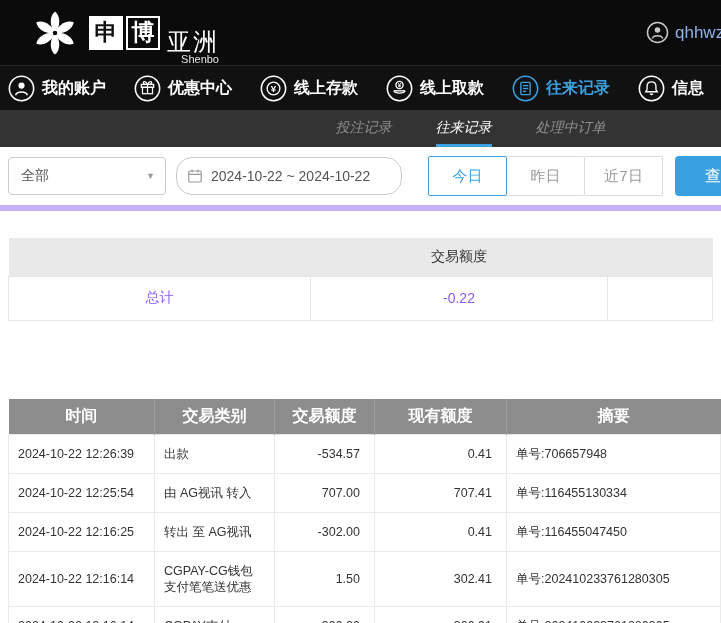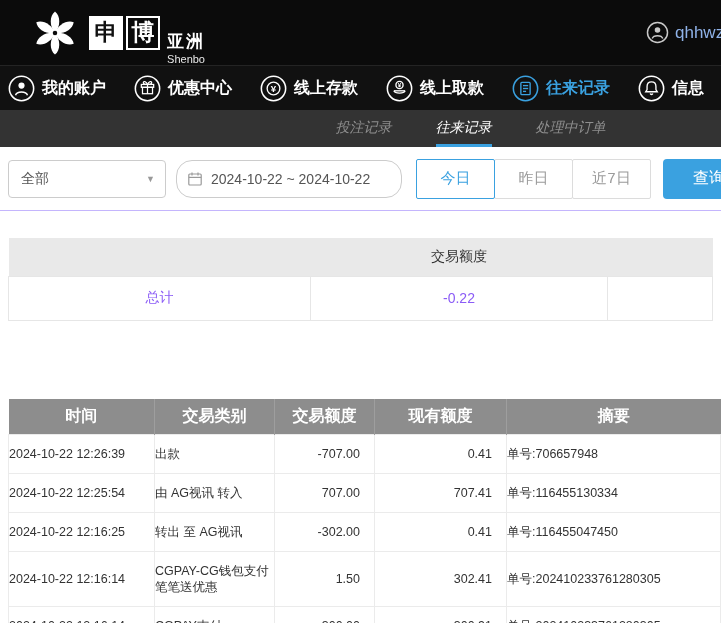--- a/index.html
+++ b/index.html
@@ -10,21 +10,21 @@
 
   
   .topbar { height:65px; background:var(--topbar-bg,#0b0b0b); display:flex; align-items:center; position:relative; }
   .brand { display:flex; align-items:center; padding-left:30px; }
   .flower { width:50px; height:50px; margin-right:9px; }
   .logo-box { width:34px; height:34px; display:flex; align-items:center; justify-content:center;
               font-size:23px; font-weight:bold; font-family:"Liberation Serif","DejaVu Serif",serif; }
   .box-shen { background:#fff; color:#111; border:2px solid #fff; }
   .box-bo   { background:#0b0b0b; color:#fff; border:2px solid #fff; margin-left:3px; }
   .brand-txt { margin-left:7px; color:#fff; display:flex; flex-direction:column; }
-  .brand-cn { font-size:17px; font-weight:bold; letter-spacing:2px; line-height:23px;margin-top:29px; }
+  .brand-cn { font-size:24px; font-weight:normal; letter-spacing:2px; line-height:23px;margin-top:29px; }
   .brand-en { font-size:11px; color:#e9e9e9; align-self:flex-end; line-height:12px; }
   .user-box { position:absolute; left:646px; top:0; height:65px; display:flex; align-items:center; gap:6px; cursor:pointer; }
   .user-box svg { width:23px; height:23px; flex:none; }
   .user-name { color:#8fb2e8; font-size:17px; white-space:nowrap; }
 
   
   .nav { height:45px; background:var(--nav-bg,#111); border-top:1px solid #242424;
          display:flex; align-items:center; padding-left:8px; gap:28px; }
   .nav-item { display:flex; align-items:center; gap:7px; color:#fff; font-size:16px; font-weight:600;
               white-space:nowrap; cursor:pointer; flex:none; }
@@ -32,46 +32,46 @@
   .nav-item.active { color:var(--accent,#3aa1e0); }
 
   
   .subnav { height:37px; background:var(--subnav-bg,#333); display:flex; justify-content:center; }
   .subnav-inner { display:flex; gap:44px; transform:translateX(110px);font-style:italic; }
   .tab { font-size:14px; color:#8f8f8f; line-height:34px; height:37px;
          border-bottom:3px solid transparent; cursor:pointer; white-space:nowrap; }
   .tab.active { color:#fff; border-bottom-color:var(--accent,#3aa1e0); }
 
   
-  .filter { height:64px; display:flex; align-items:center; padding-left:8px; border-bottom:1px solid #c4b5fd; }
+  .filter { height:64px; display:flex; align-items:center; padding-left:8px; border-bottom:6px solid #c4b5fd; }
   .select-box { width:158px; height:38px; border:1px solid #ccc; border-radius:4px; display:flex;
                 align-items:center; padding:0 12px; font-size:14px; color:#555; position:relative; cursor:pointer; flex:none; }
   .select-box .caret { position:absolute; right:10px; font-size:9px; color:#999; }
   .date-box { width:226px; height:38px; border:1px solid #ccc; border-radius:16px; margin-left:10px;
               display:flex; align-items:center; gap:8px; padding:0 10px; font-size:14px; color:#555; cursor:pointer; flex:none; }
   .date-box svg { width:16px; height:16px; flex:none; }
-  .seg { display:flex; margin-left:14px; flex:none; }
+  .seg { display:flex; margin-left:26px; flex:none; }
   .seg .btn { width:79px; height:40px; background:#fff; border:1px solid #dcdcdc; color:#9b9b9b;
               font-size:15px; cursor:pointer; font-family:inherit; border-radius:2px; }
   .seg .btn + .btn { margin-left:-1px;font-family:Liberation Mono, monospace; }
   .seg .btn.active { border-color:var(--accent,#3aa1e0); color:var(--accent,#3aa1e0); position:relative; z-index:2; }
   .query-btn { margin-left:12px; width:92px; height:40px; border:none; border-radius:4px;
                background:var(--accent,#3aa1e0); color:#fff; font-size:16px; cursor:pointer; font-family:inherit; flex:none; }
 
   
   table { border-collapse:collapse; table-layout:fixed; }
   .summary { margin:27px 0 0 8px; width:705px; }
   .summary .head td { height:38px; background:var(--summary-header-bg,#e9e9e9); text-align:center; font-size:14px; color:#333; }
   .summary .row td { height:44px; text-align:center; font-size:14px; color:#8b5cf6; border:1px solid #e6e6e6; background:#fff; }
 
   .transactions { margin:78px 0 0 8px; width:713px; }
   .transactions th { height:36px; background:var(--table-header-bg,#8d8d8d); color:#fff; font-size:16px;
                      font-weight:bold; text-align:center; border-right:1px solid #9e9e9e; }
   .transactions th:last-child { border-right:none;margin-left:37px; }
-  .transactions td { font-size:12.5px; color:#333; border:1px solid #ebebeb; padding:11px 0; background:#fff; line-height:16px; }
+  .transactions td { font-size:12.5px; color:#333; border:1px solid #ebebeb; padding:11px 9px; background:#fff; line-height:16px; }
   .transactions td.c0 { white-space:nowrap; }
   .transactions td.c2, .transactions td.c3 { text-align:right; padding-right:14px; }
   .transactions td.c4 { white-space:nowrap; }
 </style>
 </head>
 <body>
 
 <div id="app">
 
   <div class="topbar">
@@ -226,21 +226,21 @@
         <th>交易类别</th>
         <th>交易额度</th>
         <th>现有额度</th>
         <th>摘要</th>
       </tr>
     </thead>
     <tbody>
         <tr>
           <td class="c0">2024-10-22 12:26:39</td>
           <td class="c1">出款</td>
-          <td class="c2">-707.00</td>
+          <td class="c2">-534.57</td>
           <td class="c3">0.41</td>
           <td class="c4">单号:706657948</td>
         </tr>
         <tr>
           <td class="c0">2024-10-22 12:25:54</td>
           <td class="c1">由 AG视讯 转入</td>
           <td class="c2">707.00</td>
           <td class="c3">707.41</td>
           <td class="c4">单号:116455130334</td>
         </tr>

